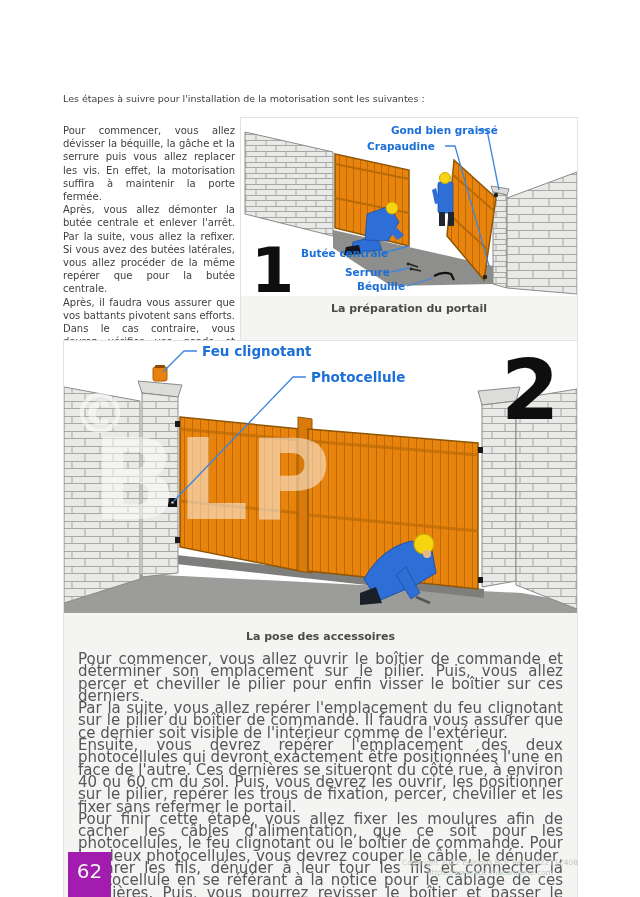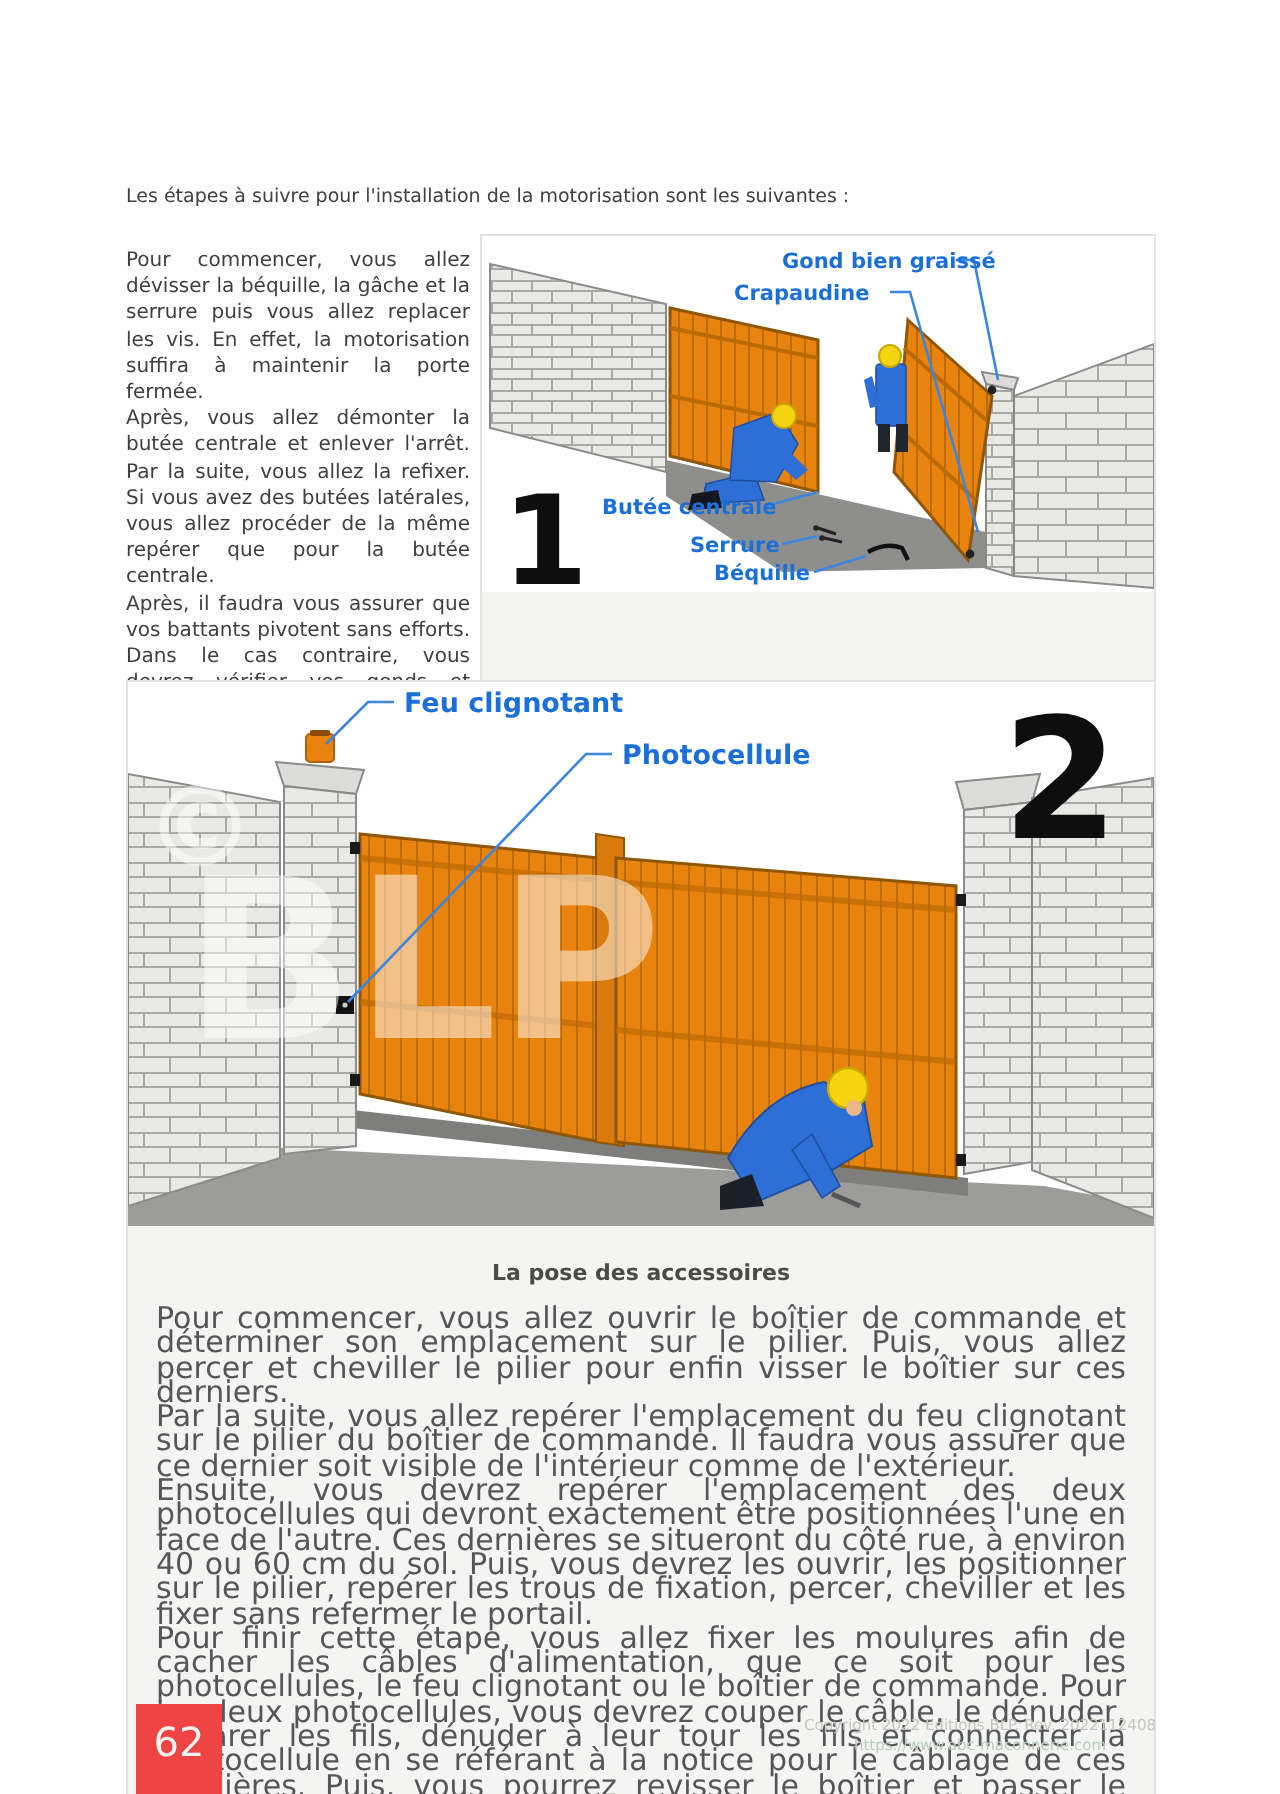--- a/index.html
+++ b/index.html
@@ -31,21 +31,21 @@
   .fig1 .fig-caption { padding: 6px 0 7px 0; }
   .fig2 .fig-caption { padding: 17px 0 5px 0; }
   svg { display: block; }
 
   
   .bodytext { padding: 5px 14px 10px 14px; color: #55565A; font-size: 15px;
     line-height: 12.3px; text-align: justify; }
 
   
   .page-num { position: absolute; left: 68px; top: 852px; width: 43px; height: 45px;
-    background: #ef4444; color: #F4F4F2; font-size: 20px;
+    background: #a21caf; color: #F4F4F2; font-size: 20px;
     display: flex; justify-content: center; align-items: flex-start; padding-top: 7px; }
   .copyright { position: absolute; right: 62px; top: 858px; text-align: center;
     font-size: 7.5px; line-height: 10px; color: #C3C7BD; }
   .copyright .url { color: #BCCBBF; }
 
   svg text { font-family: "DejaVu Sans", sans-serif; }
   .lbl  { font-size: 10.5px; font-weight: bold; fill: #1B6FD8; }
   .lbl2 { font-size: 13.5px; font-weight: bold; fill: #1B6FD8; }
   .leader { stroke: #3E85DE; stroke-width: 1.3; fill: none; }
   .bignum { fill: #0E0E0E; font-weight: bold; }
@@ -129,20 +129,21 @@
         <polyline class="leader" points="150,154 168,150"></polyline>
         <polyline class="leader" points="166,168 192,160"></polyline>
         <text class="lbl" x="150" y="16">Gond bien graissé</text>
         <text class="lbl" x="126" y="32">Crapaudine</text>
         <text class="lbl" x="60" y="139">Butée centrale</text>
         <text class="lbl" x="104" y="158">Serrure</text>
         <text class="lbl" x="116" y="172">Béquille</text>
       </g>
       <text class="bignum" x="10" y="174" font-size="62">1</text>
     </svg>
+    <div class="fig-caption">La préparation du portail</div>
   </div>
 
   <div class="figbox fig2">
     <svg width="513" height="272" viewBox="0 0 513 272">
       <defs>
         <pattern id="b2" width="28" height="15" patternUnits="userSpaceOnUse">
           <rect width="28" height="15" fill="#E9E9E7"></rect>
           <path d="M0 0.5 H28 M0 7.5 H28 M8 0.5 V7.5 M21 7.5 V15" stroke="#A8A8A6" stroke-width="1" fill="none"></path>
         </pattern>
         <pattern id="pl2" width="8" height="9" patternUnits="userSpaceOnUse">

